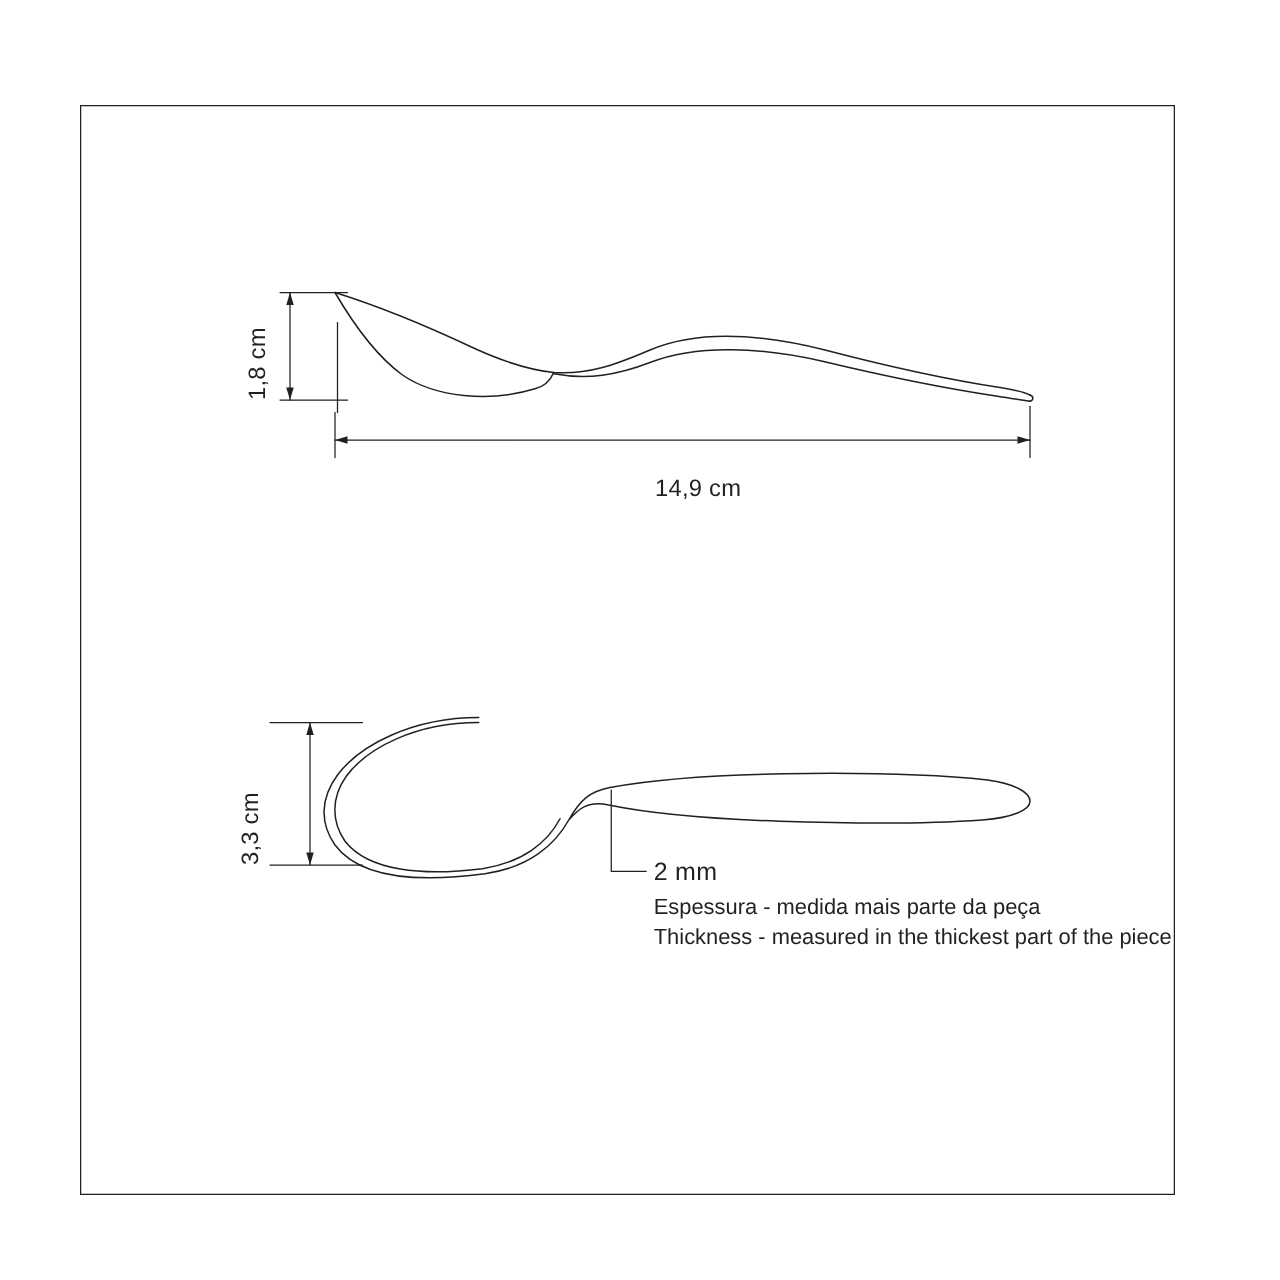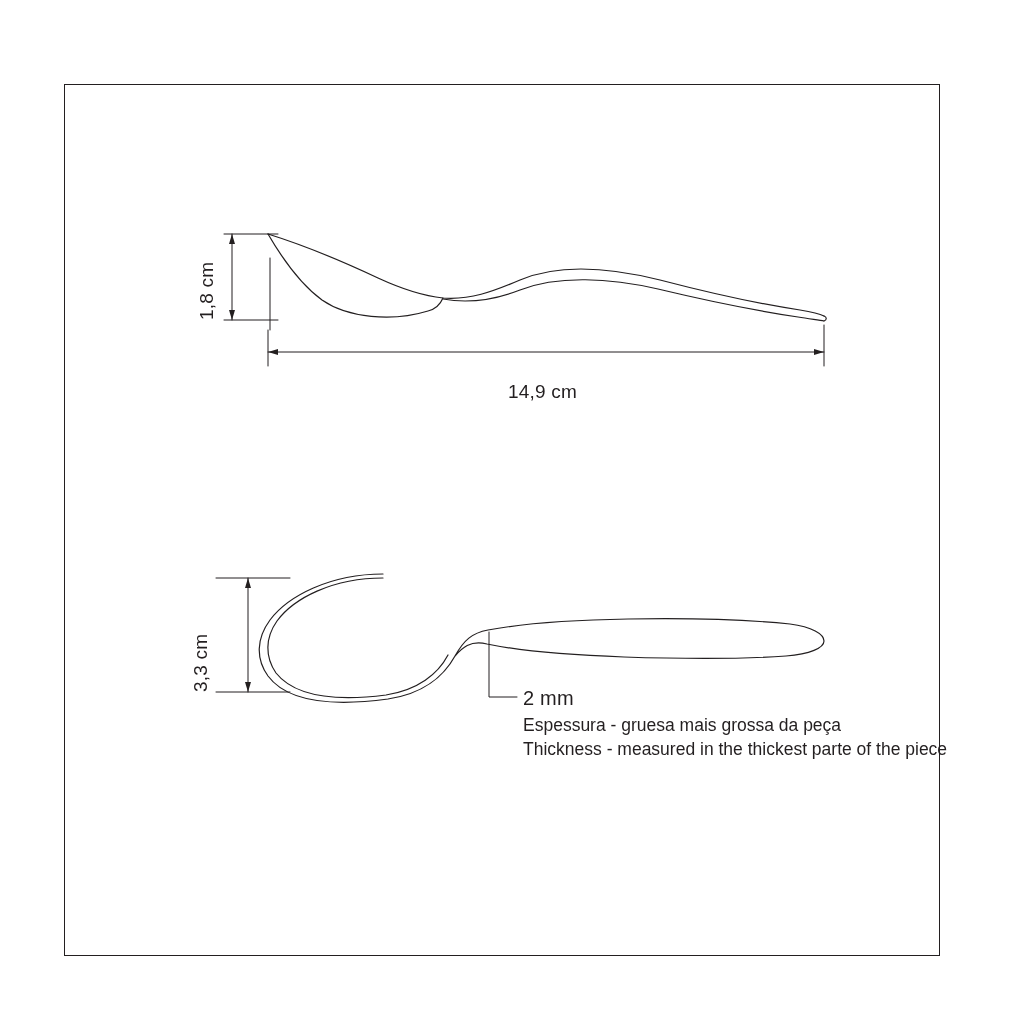--- a/index.html
+++ b/index.html
@@ -149,24 +149,24 @@
 
       <g stroke-width="1">
         <path d="M489,632 L489,697 L517,697"></path>
       </g>
 
     </g>
   </svg>
 
   <div class="dim-label vertical" style="left:196px; top:236px; height:84px; display:flex; align-items:center;">1,8 cm</div>
 
-  <div class="dim-label" style="left:508px; top:381px;">14,9 cm</div>
+  <div class="dim-label" style="left:524px; top:381px;">14,9 cm</div>
 
   <div class="dim-label vertical" style="left:190px; top:580px; height:112px; display:flex; align-items:center;">3,3 cm</div>
 
   <div class="dim-label" style="left:523px; top:687px; font-size:20px;">2 mm</div>
 
   <div class="note-block">
-    <div>Espessura - gruesa mais grossa da peça</div>
-    <div>Thickness - measured in the thickest parte of the piece</div>
+    <div>Espessura - medida mais parte da peça</div>
+    <div>Thickness - measured in the thickest part of the piece</div>
   </div>
 
 </div>
 
 </body></html>

